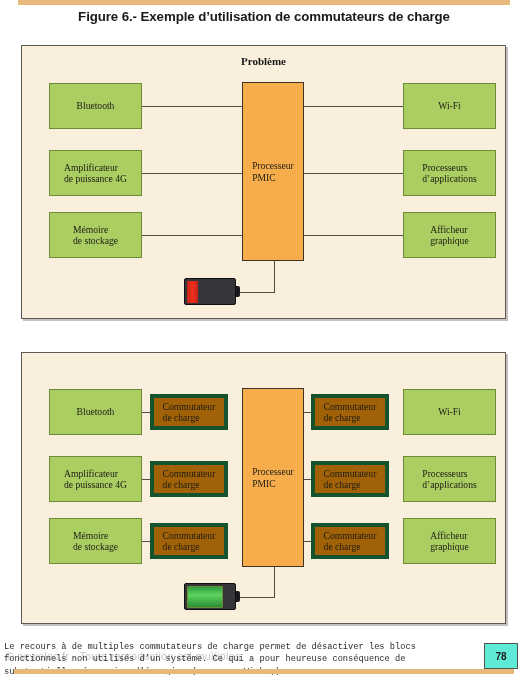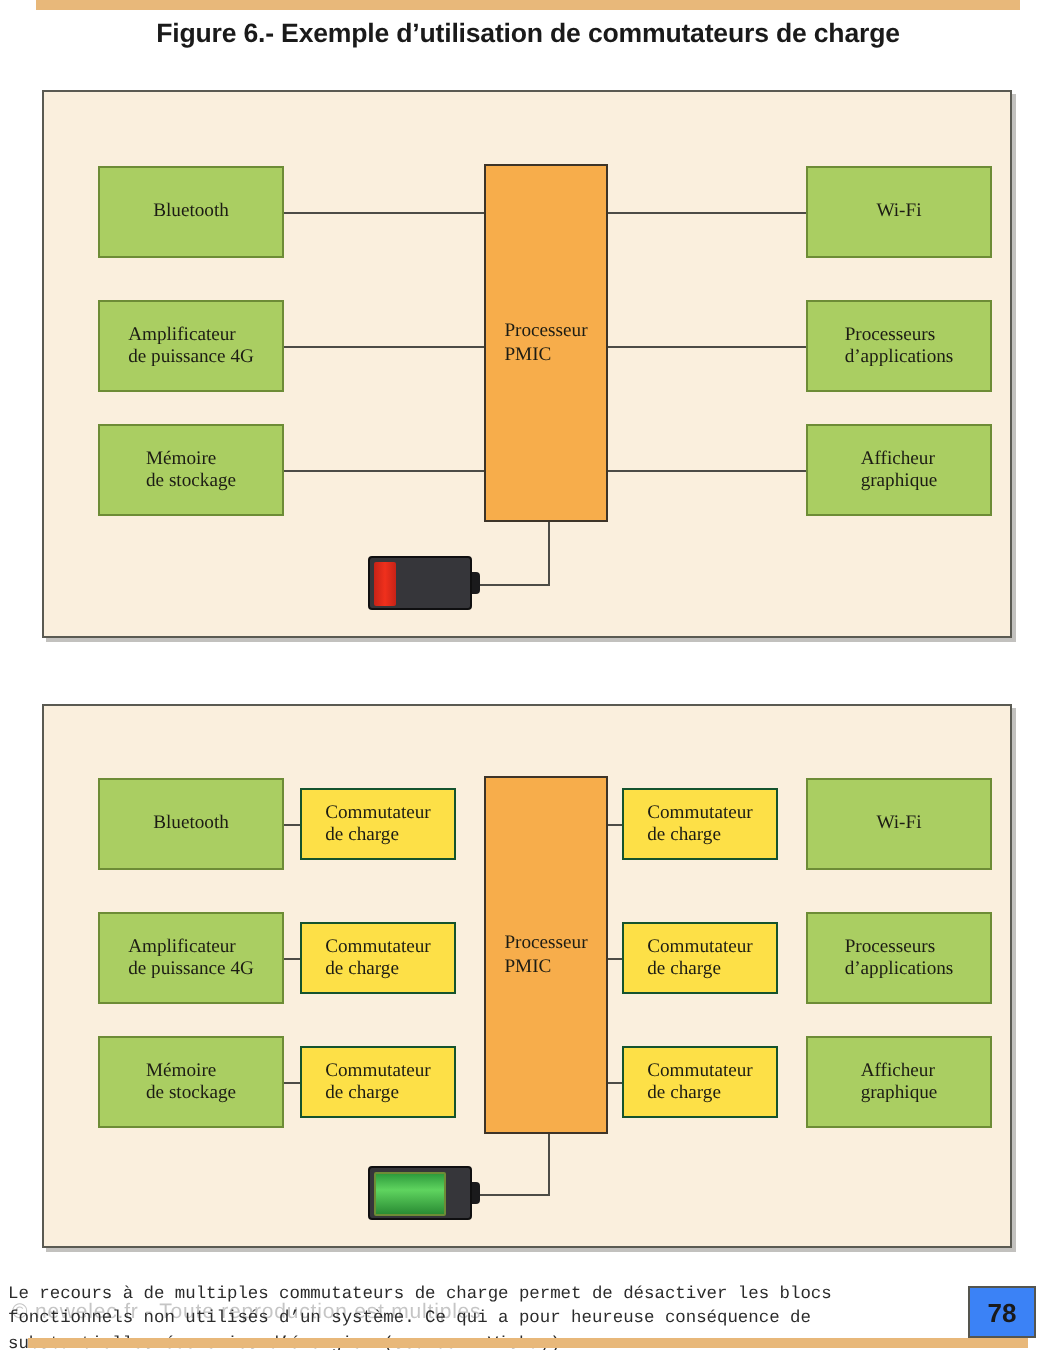--- a/index.html
+++ b/index.html
@@ -78,22 +78,22 @@
   }
   .green {
     background: #aace62;
     border: 1px solid #6d8c36;
   }
   .orange {
     background: #f7ad4b;
     border: 1.2px solid #3d3428;
   }
   .cyan {
-    background: #fde047;
-    border: 1px solid #14532d;
+    background: #a16207;
+    border: 4px solid #14532d;
   }
   .wire {
     position: absolute;
     background: #4c4c46;
   }
   .wire-h { height: 1.3px; }
   .wire-v { width: 1.3px; }
 
   
   .battery {
@@ -159,35 +159,36 @@
     position: absolute;
     left: 484px;
     top: 643px;
     width: 32px;
     height: 24px;
     border: 1.2px solid #55554e;
     display: flex;
     align-items: center;
     justify-content: center;
     font-family: "Liberation Sans", sans-serif;
-    font-size: 13px;
+    font-size: 10px;
     color: #1a1a1a;
-    background: #3b82f6;
+    background: #5eead4;
     font-weight: bold;
   }
 </style>
 </head>
 <body>
 
 <div class="top-rule"></div>
 
 <div class="fig-title">Figure 6.- Exemple d’utilisation de commutateurs de charge</div>
 
 <div class="panel" id="panel-probleme">
 
+  <div class="panel-heading">Problème</div>
 
   <div class="wire wire-h" style="left:120px; top:60px; width:100px;"></div>
   <div class="wire wire-h" style="left:120px; top:127px; width:100px;"></div>
   <div class="wire wire-h" style="left:120px; top:189px; width:100px;"></div>
 
   <div class="wire wire-h" style="left:282px; top:60px; width:100px;"></div>
   <div class="wire wire-h" style="left:282px; top:127px; width:100px;"></div>
   <div class="wire wire-h" style="left:282px; top:189px; width:100px;"></div>
 
   <div class="wire wire-v" style="left:252px; top:215px; height:32px;"></div>

